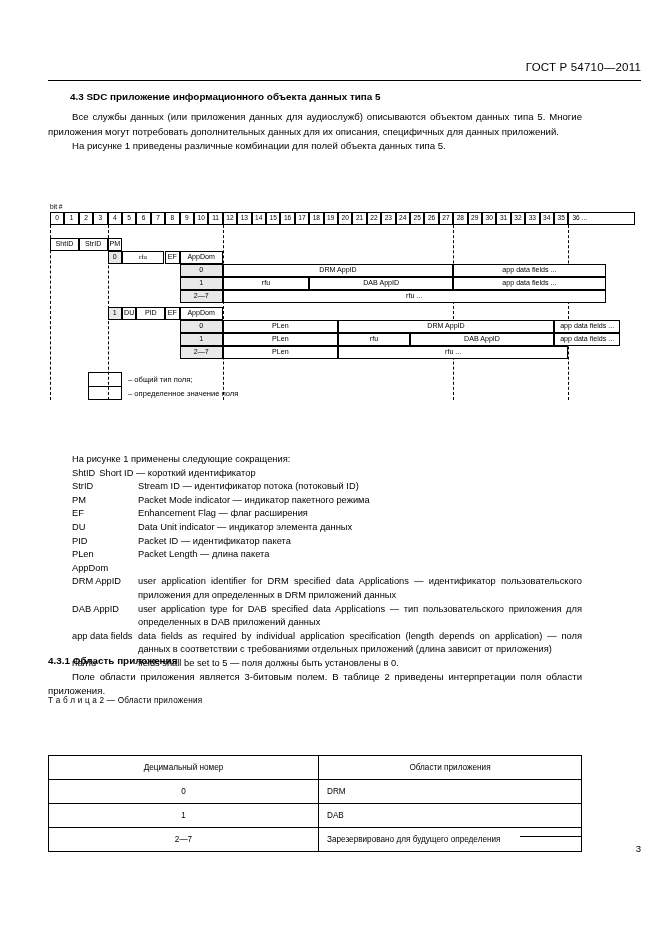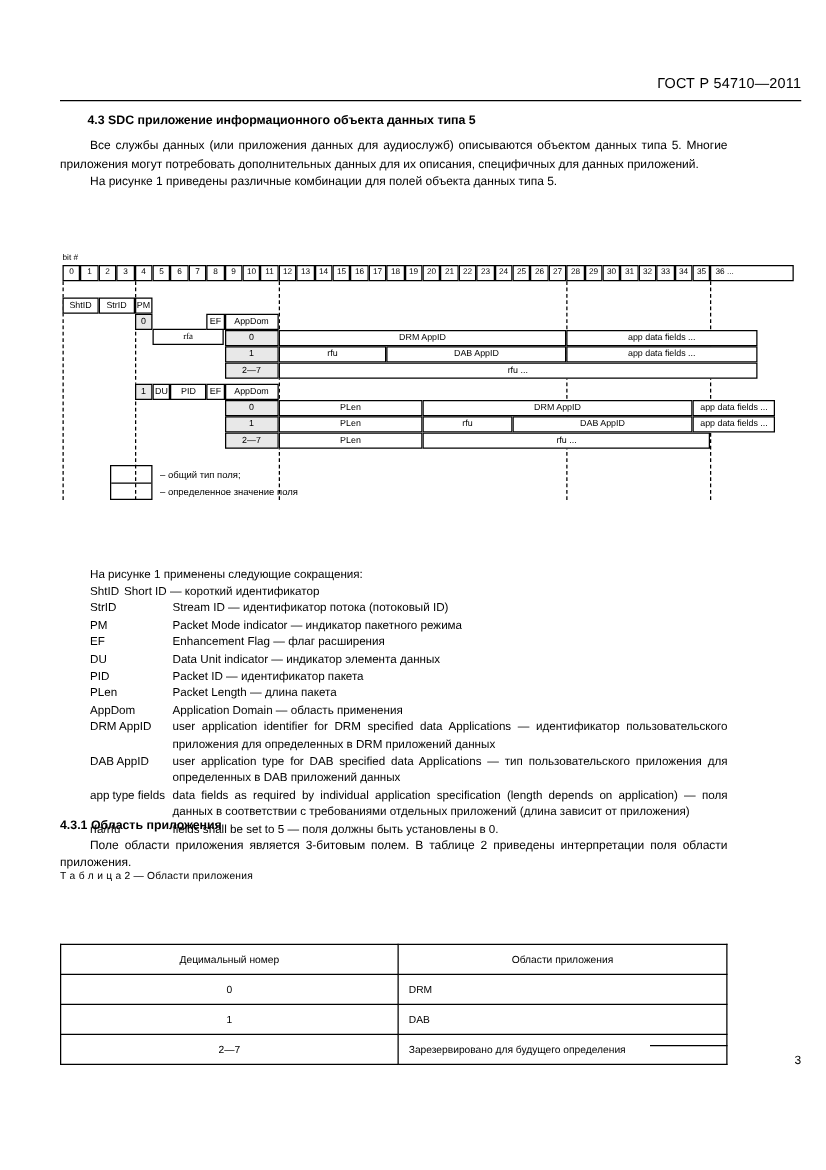--- a/index.html
+++ b/index.html
@@ -282,21 +282,21 @@
         <div class="cell ruler label-left" style="left: 520.4px; top: 0px; width: 66.4px; height: 13px;">36 ...</div>
         <div class="dash" style="left: 2px; top: 13px; height: 175px;"></div>
         <div class="dash" style="left: 59.6px; top: 13px; height: 175px;"></div>
         <div class="dash" style="left: 174.8px; top: 13px; height: 175px;"></div>
         <div class="dash" style="left: 405.2px; top: 13px; height: 175px;"></div>
         <div class="dash" style="left: 520.4px; top: 13px; height: 175px;"></div>
         <div class="cell" style="left: 2px; top: 26px; width: 28.8px; height: 13px;">ShtID</div>
         <div class="cell" style="left: 30.8px; top: 26px; width: 28.8px; height: 13px;">StrID</div>
         <div class="cell" style="left: 59.6px; top: 26px; width: 14.4px; height: 13px;">PM</div>
         <div class="cell shaded" style="left: 59.6px; top: 39px; width: 14.4px; height: 13px;">0</div>
-        <div class="cell" style="left: 74px; top: 51px; width: 57px; height: 13px; font-family: Liberation Serif, serif;">rfa</div>
+        <div class="cell" style="left: 74px; top: 39px; width: 42px; height: 13px; font-family: Liberation Serif, serif;">rfa</div>
         <div class="cell" style="left: 117.2px; top: 39px; width: 14.4px; height: 13px;">EF</div>
         <div class="cell" style="left: 131.6px; top: 39px; width: 43.2px; height: 13px;">AppDom</div>
         <div class="cell shaded" style="left: 131.6px; top: 52px; width: 43.2px; height: 13px;">0</div>
         <div class="cell" style="left: 174.8px; top: 52px; width: 230.4px; height: 13px;">DRM AppID</div>
         <div class="cell" style="left: 405.2px; top: 52px; width: 152.4px; height: 13px;">app data fields ...</div>
         <div class="cell shaded" style="left: 131.6px; top: 65px; width: 43.2px; height: 13px;">1</div>
         <div class="cell" style="left: 174.8px; top: 65px; width: 86.4px; height: 13px;">rfu</div>
         <div class="cell" style="left: 261.2px; top: 65px; width: 144px; height: 13px;">DAB AppID</div>
         <div class="cell" style="left: 405.2px; top: 65px; width: 152.4px; height: 13px;">app data fields ...</div>
         <div class="cell shaded" style="left: 131.6px; top: 78px; width: 43.2px; height: 13px;">2—7</div>
@@ -357,32 +357,31 @@
         <div class="abbr-row">
           <div class="abbr-term">PID</div>
           <div class="abbr-def">Packet ID — идентификатор пакета</div>
         </div>
         <div class="abbr-row">
           <div class="abbr-term">PLen</div>
           <div class="abbr-def">Packet Length — длина пакета</div>
         </div>
         <div class="abbr-row">
           <div class="abbr-term">AppDom</div>
-          <div class="abbr-def">Application Domain — область применения</div>
         </div>
         <div class="abbr-row">
           <div class="abbr-term">DRM AppID</div>
           <div class="abbr-def">user application identifier for DRM specified data Applications — идентификатор пользовательского приложения для определенных в DRM приложений данных</div>
         </div>
         <div class="abbr-row">
           <div class="abbr-term">DAB AppID</div>
           <div class="abbr-def">user application type for DAB specified data Applications — тип пользовательского приложения для определенных в DAB приложений данных</div>
         </div>
         <div class="abbr-row">
-          <div class="abbr-term">app type fields</div>
+          <div class="abbr-term">app data fields</div>
           <div class="abbr-def">data fields as required by individual application specification (length depends on application) — поля данных в соответствии с требованиями отдельных приложений (длина зависит от приложения)</div>
         </div>
         <div class="abbr-row">
           <div class="abbr-term">rfa/rfu</div>
           <div class="abbr-def">fields shall be set to 5 — поля должны быть установлены в 0.</div>
         </div>
       </div>
   </div>
 
   <div class="sec431">

